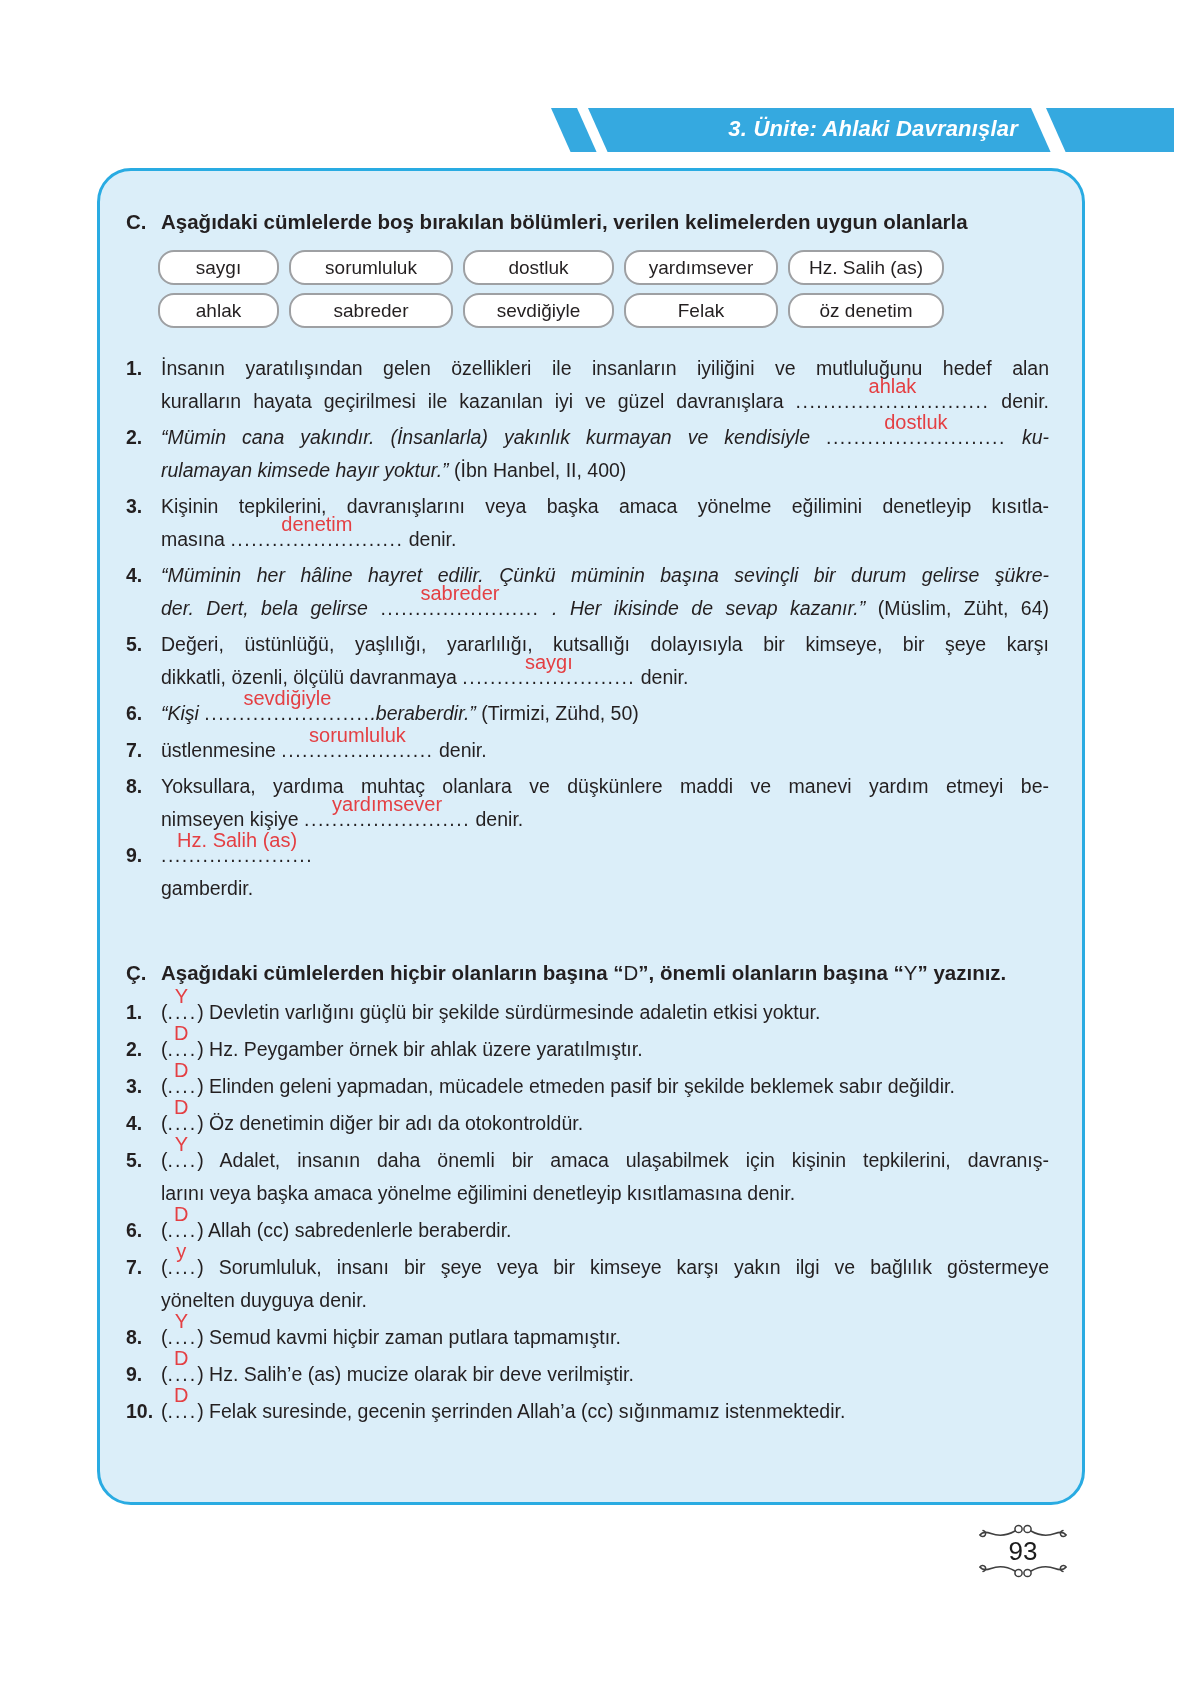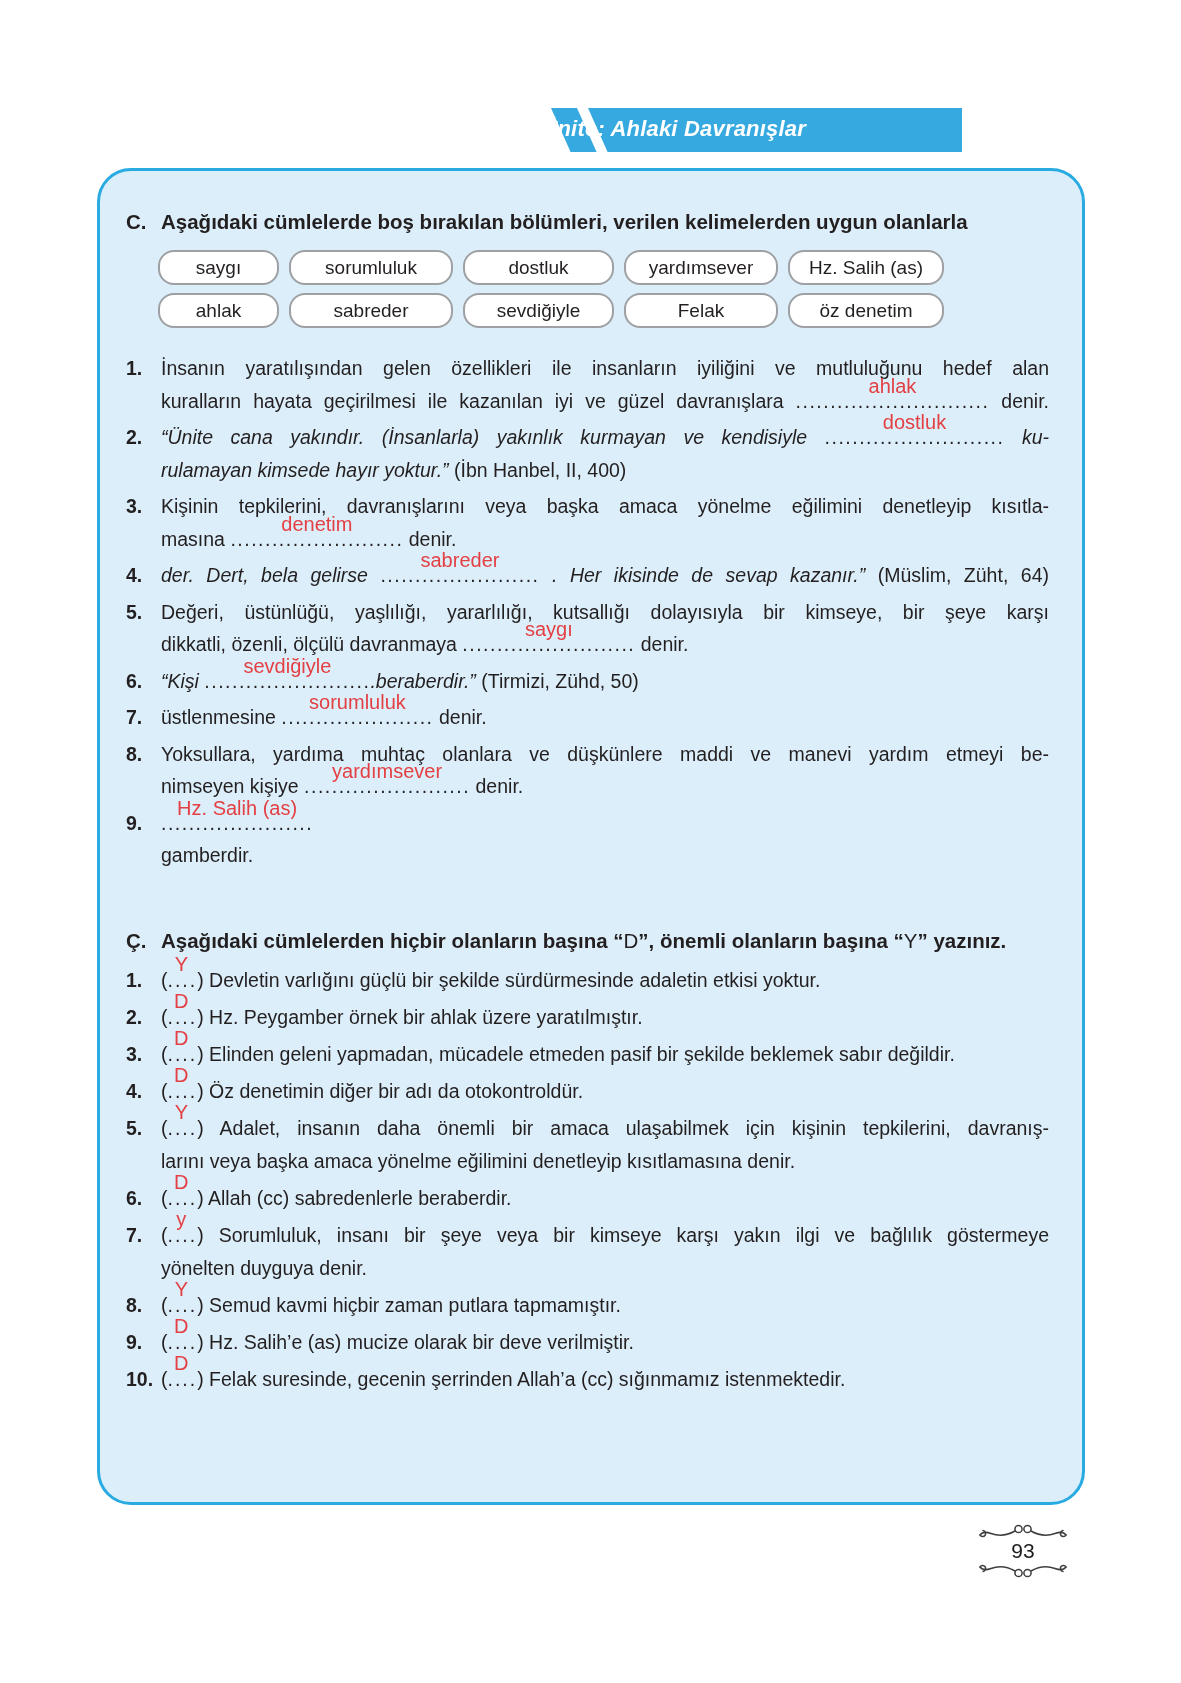--- a/index.html
+++ b/index.html
@@ -2,21 +2,21 @@
 <html lang="tr"><head>
 <meta charset="utf-8">
 <style>
   html,body{margin:0;padding:0;}
   body{
     width:1181px;height:1683px;position:relative;overflow:hidden;
     background:#ffffff;color:#231F20;
     font-family:"Liberation Sans", sans-serif;
   }
   
-  .banner{position:absolute;top:108px;left:0;width:962px;height:44px;overflow:hidden;}
+  .banner{position:absolute;top:108px;left:0;width:1174px;height:44px;overflow:hidden;}
   .banner .bar{position:absolute;top:0;left:588px;width:680px;height:44px;background:#35A9E0;transform:skewX(24deg);transform-origin:top left;z-index:1;}
   .banner .stripe{position:absolute;top:0;left:551px;width:26px;height:44px;background:#35A9E0;transform:skewX(24deg);transform-origin:top left;z-index:1;}
   .banner .slash{position:absolute;top:0;left:1031px;width:15px;height:44px;background:#ffffff;transform:skewX(24deg);transform-origin:top left;z-index:2;}
   .banner .title{position:absolute;top:8px;right:156px;z-index:3;color:#ffffff;font-weight:bold;font-style:italic;font-size:22px;letter-spacing:.2px;white-space:nowrap;}
   
   .sheet{
     position:absolute;left:97px;top:168px;width:988px;height:1337px;box-sizing:border-box;
     background:#DBEEF9;border:3px solid #29ABE2;border-radius:34px;
     padding:34px 33px 0 26px;overflow:hidden;
   }
@@ -54,21 +54,21 @@
   .tf{white-space:nowrap;}
   .tfd{position:relative;letter-spacing:2px;}
   .tfa{
     position:absolute;left:50%;transform:translateX(-50%);bottom:10px;
     color:#E43F43;font-size:20px;font-style:normal;
   }
   .t-sec{margin-top:52px;}
   .t-list{margin-top:7px;}
   
   .pageno{position:absolute;left:968px;top:1522px;width:110px;text-align:center;}
-  .pageno .num93{font-size:21px;line-height:24px;color:#1c1c1c;}
+  .pageno .num93{font-size:26px;line-height:24px;color:#1c1c1c;}
   .orn{display:block;margin:0 auto;}
   .orn.flip{transform:scaleY(-1);}
 </style>
 </head>
 <body>
 
 <div class="banner">
   <div class="stripe"></div>
   <div class="bar"></div>
   <div class="slash"></div>
@@ -105,34 +105,35 @@
       <div class="item">
         <div class="num">1.</div>
         <div class="body">
           <div class="line j"><span class="seg">İnsanın yaratılışından gelen özellikleri ile insanların iyiliğini ve mutluluğunu hedef alan</span></div>
           <div class="line j"><span class="seg">kuralların hayata geçirilmesi ile kazanılan iyi ve güzel davranışlara </span><span class="blank"><span class="dots">............................</span><span class="ans">ahlak</span></span><span class="seg"> denir.</span></div>
         </div>
       </div>
       <div class="item">
         <div class="num">2.</div>
         <div class="body">
-          <div class="line j"><span class="seg i">“Ünite cana yakındır. (İnsanlarla) yakınlık kurmayan ve kendisiyle </span><span class="blank"><span class="dots">..........................</span><span class="ans">dostluk</span></span><span class="seg i"> ku-</span></div>
+          <div class="line j"><span class="seg i">“Mümin cana yakındır. (İnsanlarla) yakınlık kurmayan ve kendisiyle </span><span class="blank"><span class="dots">..........................</span><span class="ans">dostluk</span></span><span class="seg i"> ku-</span></div>
           <div class="line"><span class="seg i">rulamayan kimsede hayır yoktur.”</span><span class="seg"> (İbn Hanbel, II, 400)</span></div>
         </div>
       </div>
       <div class="item">
         <div class="num">3.</div>
         <div class="body">
           <div class="line j"><span class="seg">Kişinin tepkilerini, davranışlarını veya başka amaca yönelme eğilimini denetleyip kısıtla-</span></div>
           <div class="line"><span class="seg">masına </span><span class="blank"><span class="dots">.........................</span><span class="ans">denetim</span></span><span class="seg"> denir.</span></div>
         </div>
       </div>
       <div class="item">
         <div class="num">4.</div>
         <div class="body">
+          <div class="line j"><span class="seg i">“Müminin her hâline hayret edilir. Çünkü müminin başına sevinçli bir durum gelirse şükre-</span></div>
           <div class="line j"><span class="seg i">der. Dert, bela gelirse </span><span class="blank"><span class="dots">.......................</span><span class="ans">sabreder</span></span><span class="seg i"> . Her ikisinde de sevap kazanır.”</span><span class="seg"> (Müslim, Züht, 64)</span></div>
         </div>
       </div>
       <div class="item">
         <div class="num">5.</div>
         <div class="body">
           <div class="line j"><span class="seg">Değeri, üstünlüğü, yaşlılığı, yararlılığı, kutsallığı dolayısıyla bir kimseye, bir şeye karşı</span></div>
           <div class="line"><span class="seg">dikkatli, özenli, ölçülü davranmaya </span><span class="blank"><span class="dots">.........................</span><span class="ans">saygı</span></span><span class="seg"> denir.</span></div>
         </div>
       </div>

